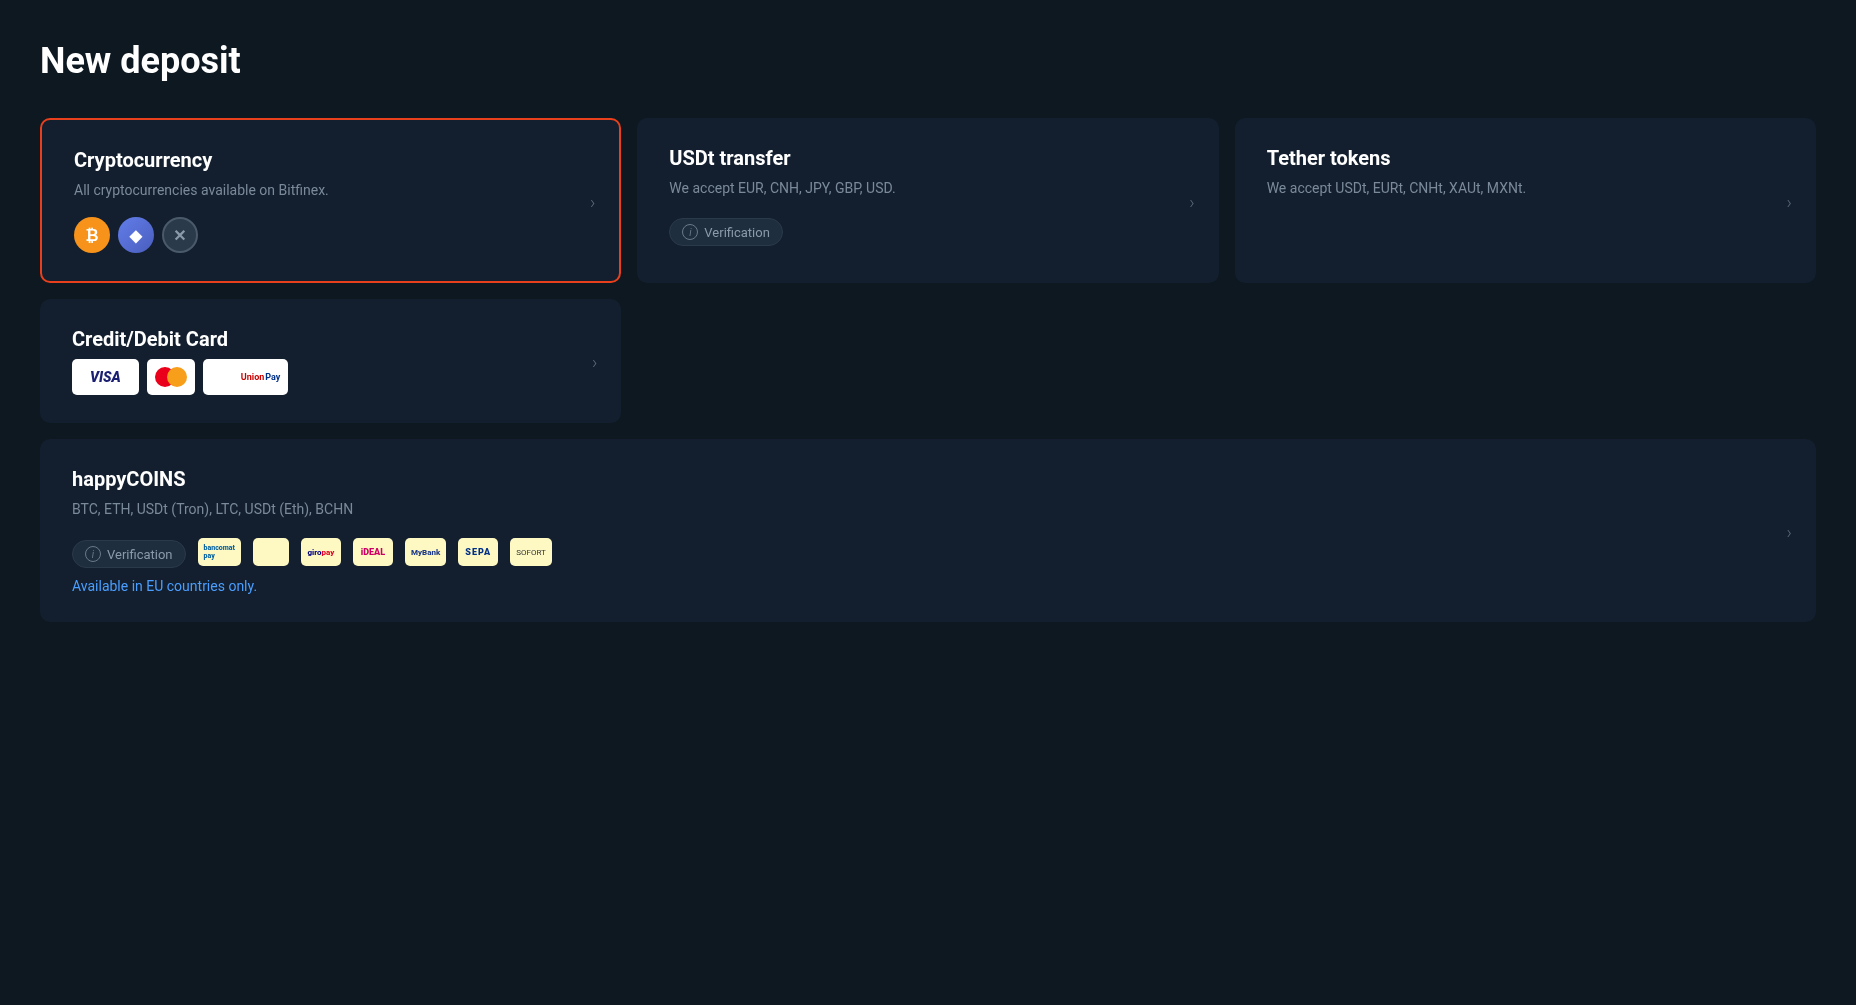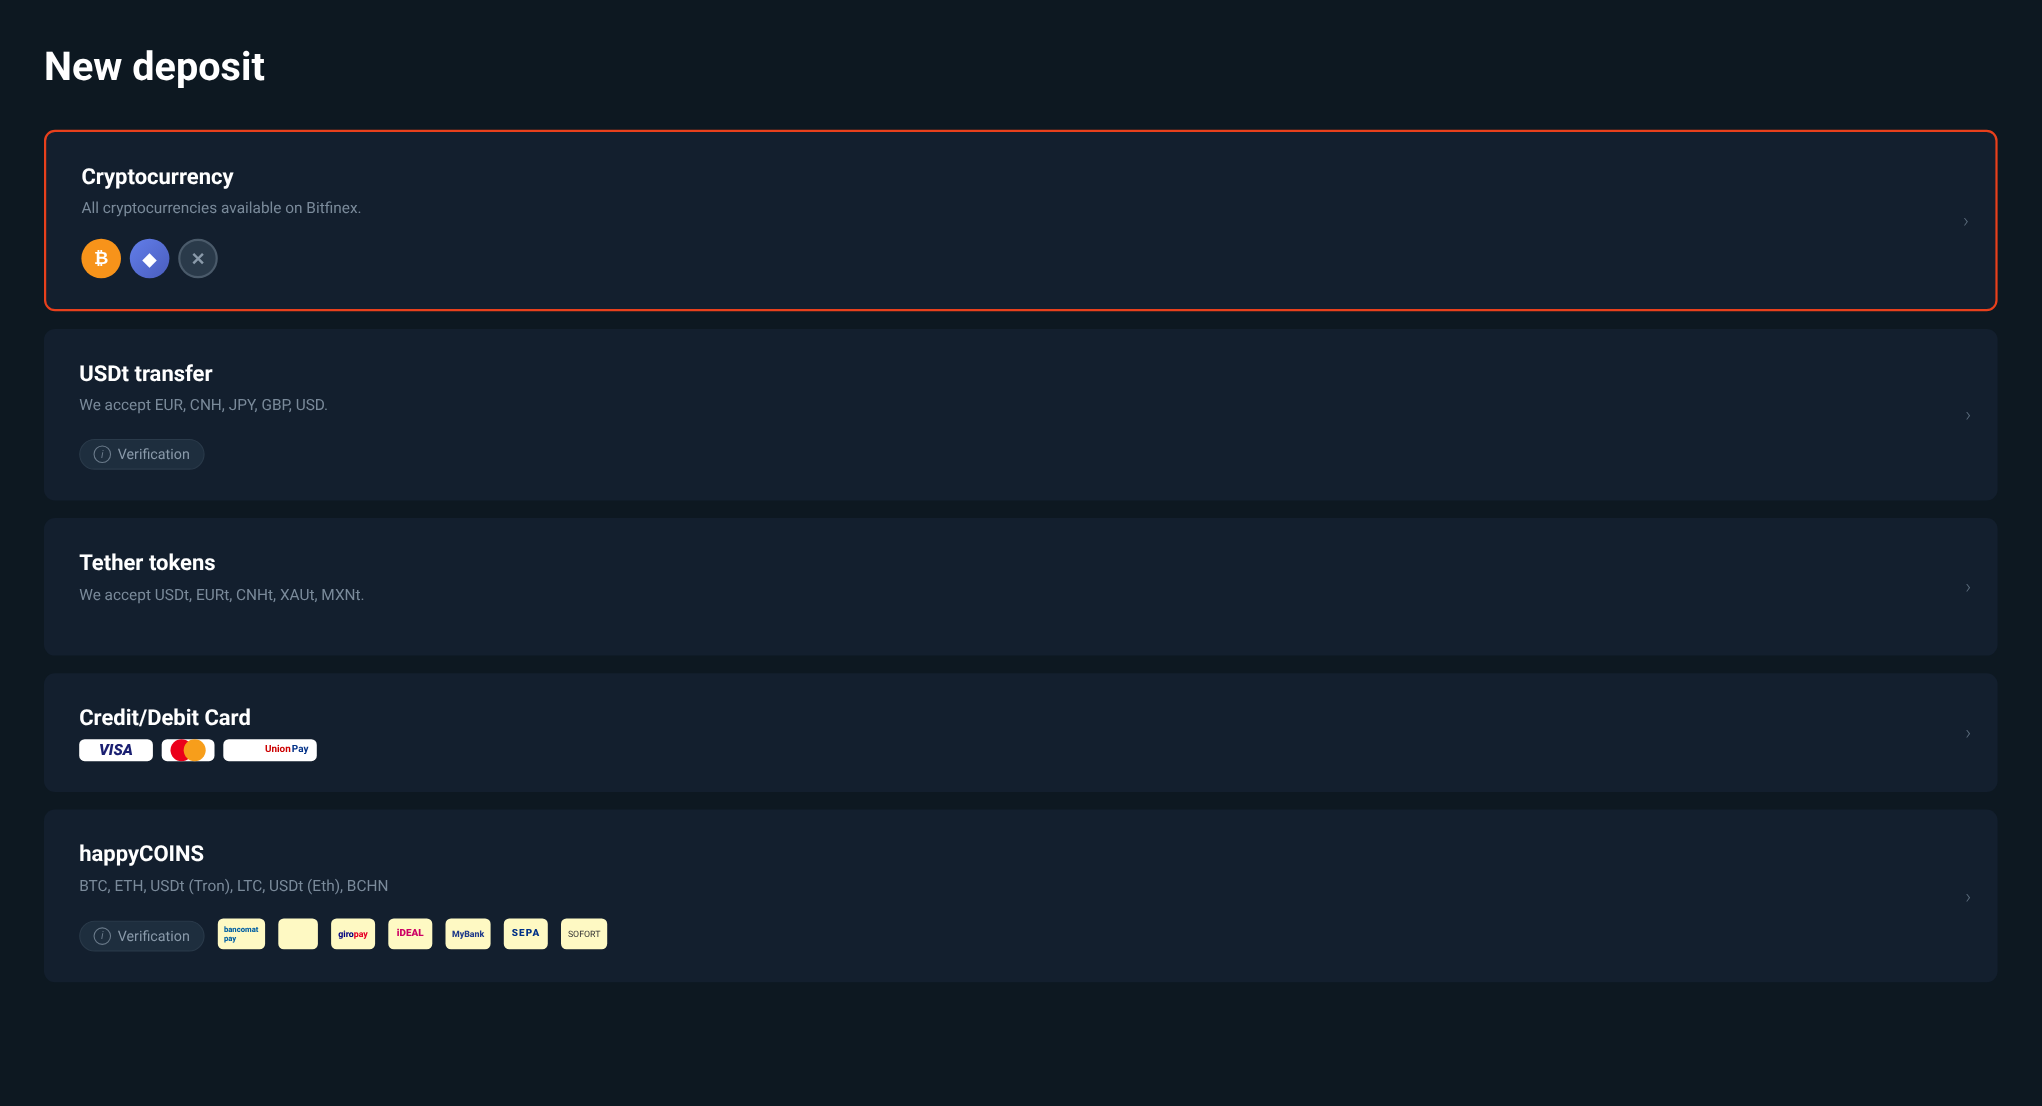--- a/index.html
+++ b/index.html
@@ -14,21 +14,21 @@
 
     .page-title {
       font-size: 36px;
       font-weight: 700;
       color: #ffffff;
       margin-bottom: 36px;
     }
 
     .cards-grid {
       display: grid;
-      grid-template-columns: 1fr;
+      grid-template-columns: 1fr 1fr 1fr;
       gap: 16px;
     }
 
     .card {
       background-color: #131f2e;
       border-radius: 10px;
       padding: 28px 32px;
       position: relative;
       cursor: pointer;
       transition: background-color 0.2s;
@@ -130,21 +130,21 @@
       flex-wrap: wrap;
     }
 
     .payment-icon {
       background-color: #ffffff;
       border-radius: 5px;
       padding: 4px 8px;
       display: flex;
       align-items: center;
       justify-content: center;
-      height: 20px;
+      height: 36px;
     }
 
     .visa-badge {
       font-size: 14px;
       font-weight: 900;
       color: #1a1f71;
       font-style: italic;
       padding: 4px 10px;
     }
 
@@ -289,16 +289,17 @@
       <div class="pm-badge">
         <span style="color:#1e3a8a; font-size:8px; font-weight:800;">MyBank</span>
       </div>
       <div class="pm-badge">
         <span style="color:#003087; font-size:9px; font-weight:900; letter-spacing:1px;">SEPA</span>
       </div>
       <div class="pm-badge">
         <span style="color:#333; font-size:8px; font-weight:400;">SOFORT</span>
       </div>
     </div>
+    <div class="eu-notice">Available in EU countries only.</div>
     <div class="chevron">›</div>
   </div>
 
 </div>
 
 </body></html>

